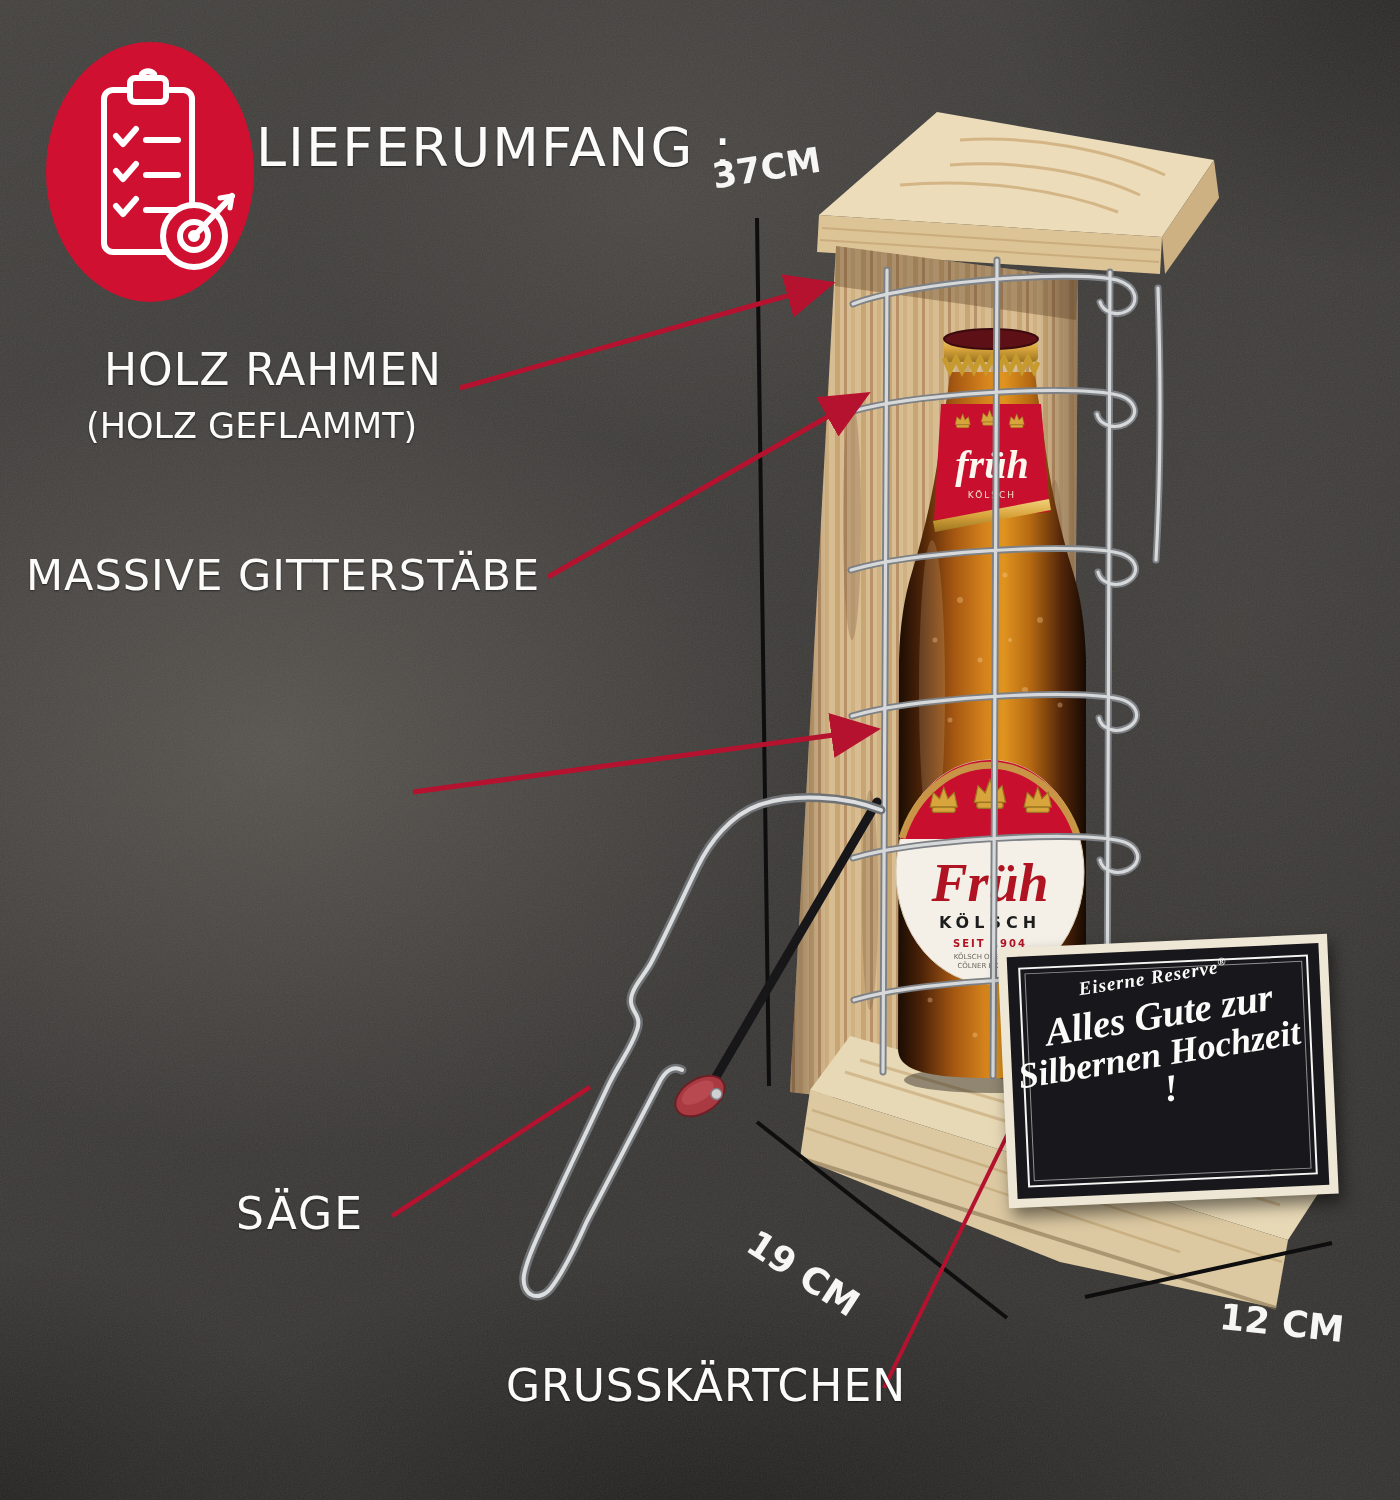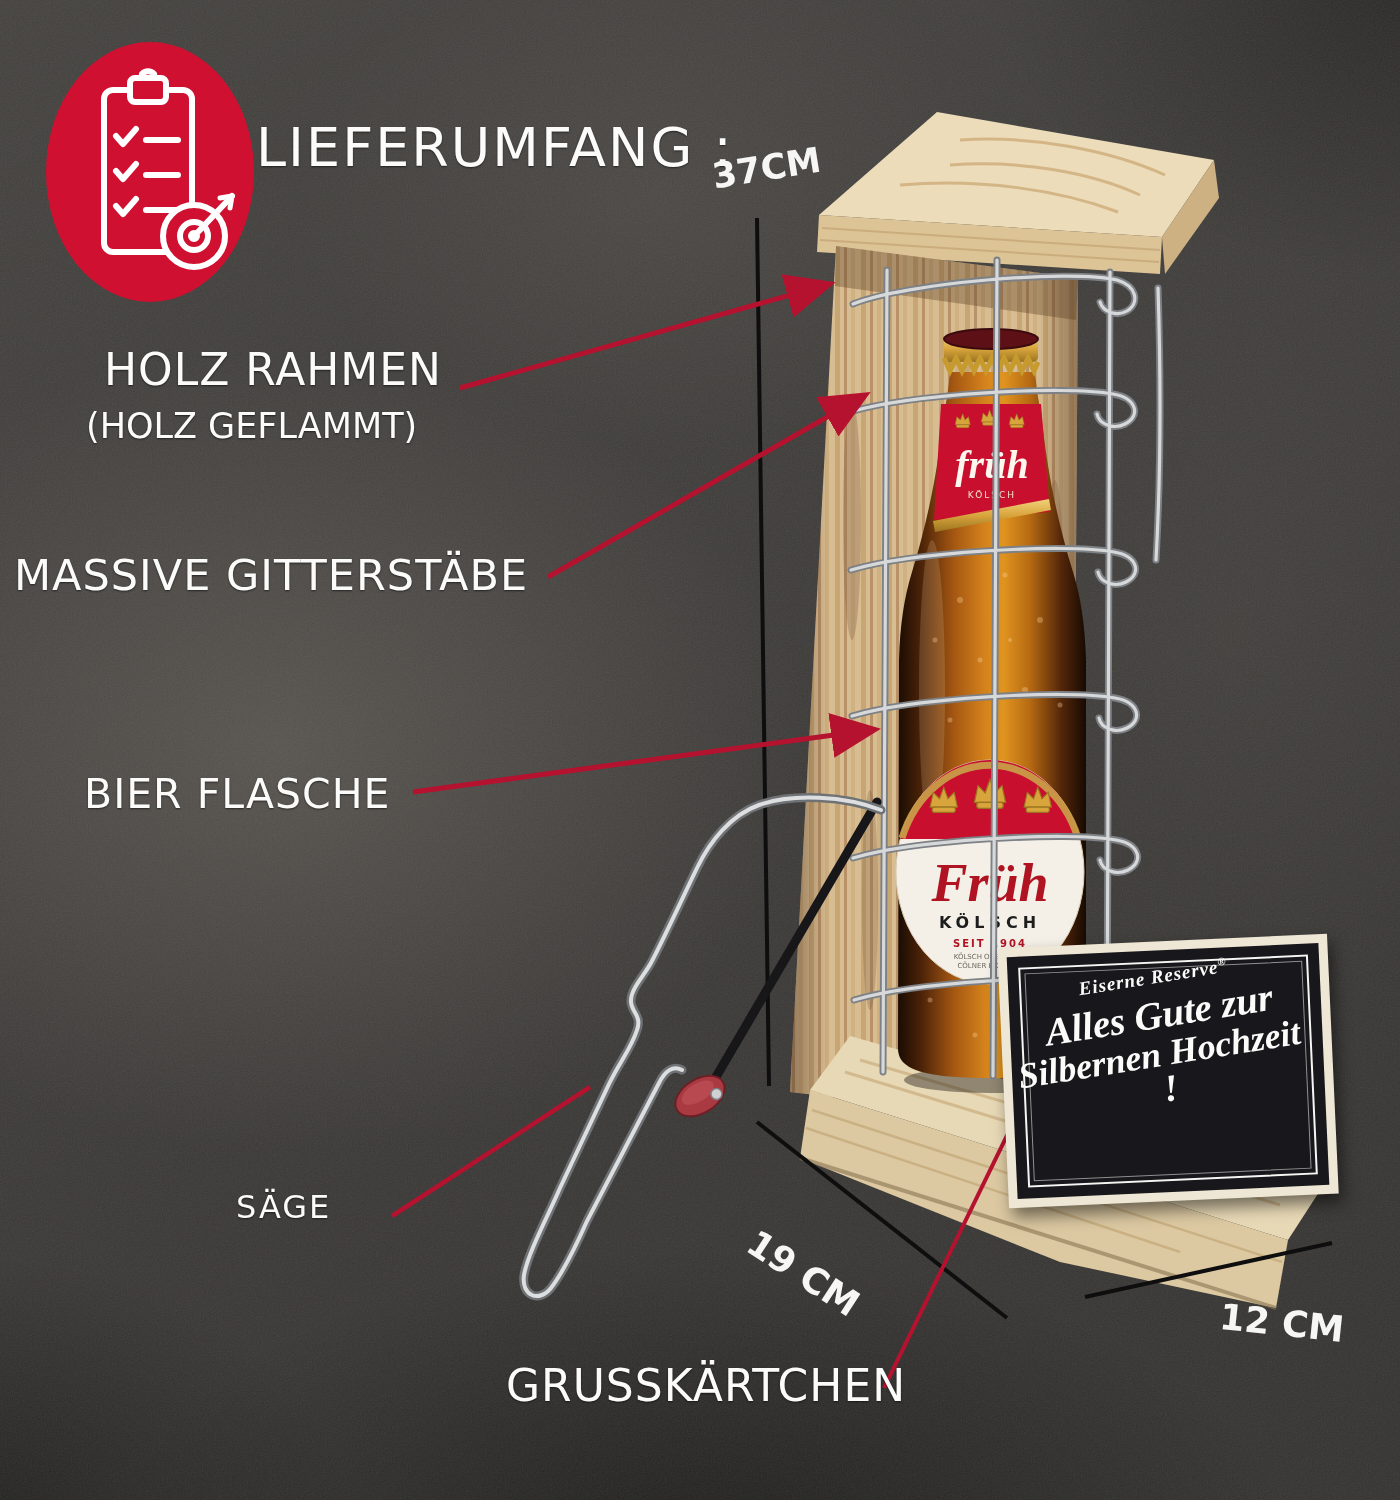--- a/index.html
+++ b/index.html
@@ -14,23 +14,23 @@
       radial-gradient(700px 500px at -2% 102%, rgba(0,0,0,.5), rgba(0,0,0,0) 55%),
       radial-gradient(800px 560px at 102% -2%, rgba(0,0,0,.45), rgba(0,0,0,0) 55%),
       linear-gradient(160deg,#3b3936 0%, #343230 45%, #2a2927 100%);
   }
   #scene{position:absolute;left:0;top:0;}
   .lbl{position:absolute;color:#fbfbfa;font-weight:normal;white-space:nowrap;
        text-shadow:0 1px 2px rgba(0,0,0,.55);}
   .header-title{left:256px;top:116px;font-size:54px;letter-spacing:2px;}
   .lbl-holz1{left:104px;top:344px;font-size:44px;letter-spacing:1px;}
   .lbl-holz2{left:86px;top:406px;font-size:35px;}
-  .lbl-gitter{left:14px;top:550px;font-size:43px;letter-spacing:1px;}
+  .lbl-gitter{left:26px;top:550px;font-size:43px;letter-spacing:1px;}
   .lbl-bier{left:84px;top:770px;font-size:41px;letter-spacing:1px;}
-  .lbl-saege{left:236px;top:1188px;font-size:32px;letter-spacing:2px;}
+  .lbl-saege{left:236px;top:1188px;font-size:44px;letter-spacing:2px;}
   .lbl-gruss{left:458px;top:1360px;font-size:44px;letter-spacing:1px;margin-left:48px;}
   .dim{position:absolute;color:#f6f6f4;font-weight:bold;white-space:nowrap;}
   .dim-37{left:712px;top:148px;font-size:35px;transform:rotate(-9deg);}
   .dim-19{left:762px;top:1222px;font-size:36px;transform:rotate(33deg);transform-origin:left top;}
   .dim-12{left:1222px;top:1296px;font-size:36px;transform:rotate(6deg);transform-origin:left top;}
   .hdr-icon{position:absolute;left:42px;top:38px;}
   
   .card{position:absolute;left:1003px;top:941px;width:312px;height:242px;
         background:#efe7d6;padding:9px;transform:rotate(-2.6deg);
         box-shadow:4px 9px 16px rgba(0,0,0,.5);}
@@ -238,21 +238,20 @@
       <circle cx="152" cy="198" r="3" fill="#fff"></circle>
       <path d="M190,158 L156,194"></path>
       <path d="M190,158 l-2,12 M190,158 l-12,2" stroke-width="5"></path>
     </g>
   </svg>
   <div class="lbl header-title">LIEFERUMFANG :</div>
 
   <div class="lbl lbl-holz1">HOLZ RAHMEN</div>
   <div class="lbl lbl-holz2">(HOLZ GEFLAMMT)</div>
   <div class="lbl lbl-gitter">MASSIVE GITTERSTÄBE</div>
-  <div class="lbl lbl-bier">BIER FLASCHE</div>
   <div class="lbl lbl-saege">SÄGE</div>
   <div class="lbl lbl-gruss">GRUSSKÄRTCHEN</div>
 
   <div class="dim dim-37">37CM</div>
   <div class="dim dim-19">19 CM</div>
   <div class="dim dim-12">12 CM</div>
 
   <div class="card">
     <div class="card-ink">
       <div class="card-line"></div>

